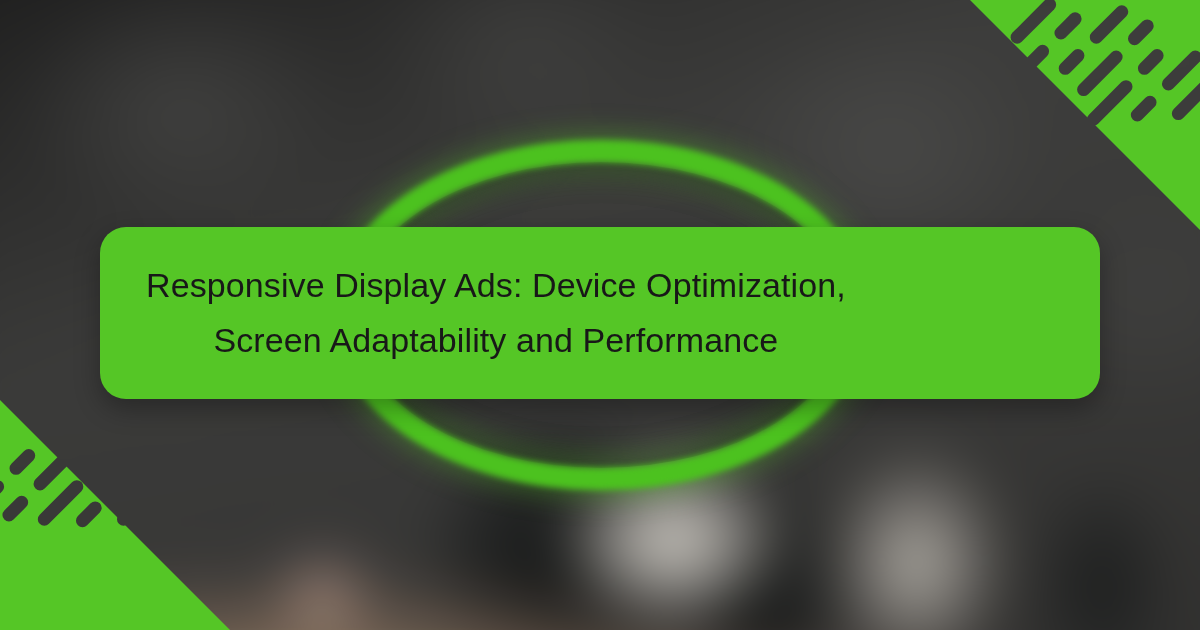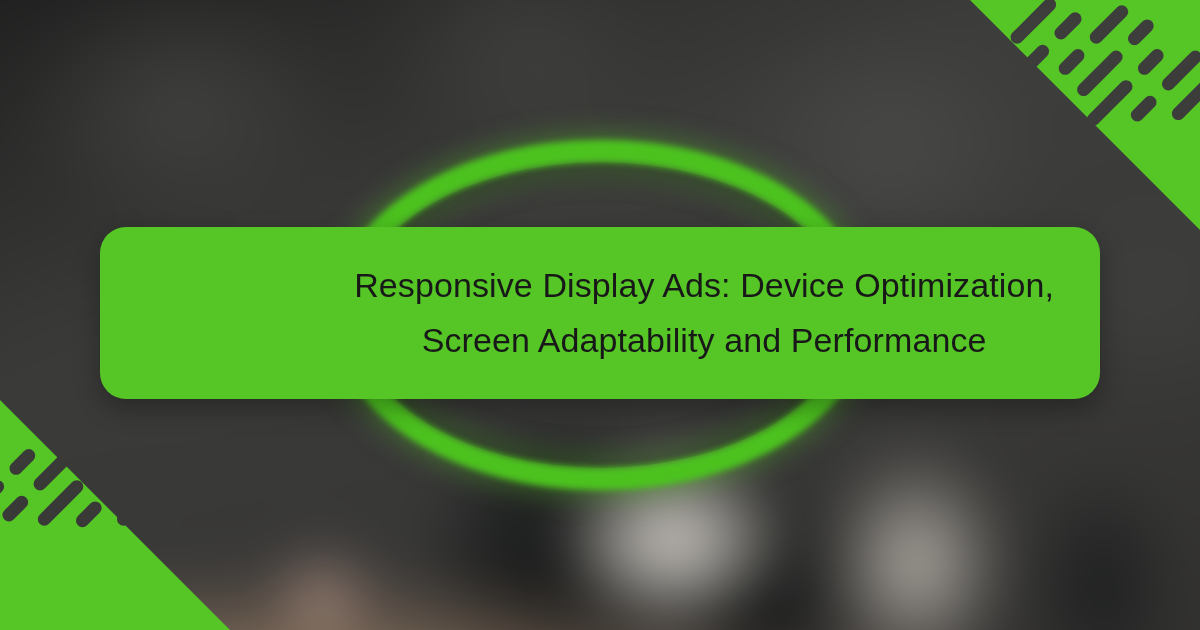--- a/index.html
+++ b/index.html
@@ -98,21 +98,21 @@
     position: absolute;
     left: 100px;
     top: 227px;
     width: 1000px;
     height: 172px;
     background: #55c626;
     border-radius: 26px;
     box-shadow: 0 10px 26px rgba(0,0,0,0.30);
     display: flex;
     align-items: center;
-    justify-content: flex-end;
+    justify-content: flex-start;
     box-sizing: border-box;
     padding: 0 46px;
   }
   .title-text {
     margin: 0;
     text-align: center;
     color: #181818;
     font-size: 34px;
     font-weight: 400;
     line-height: 1.62;

